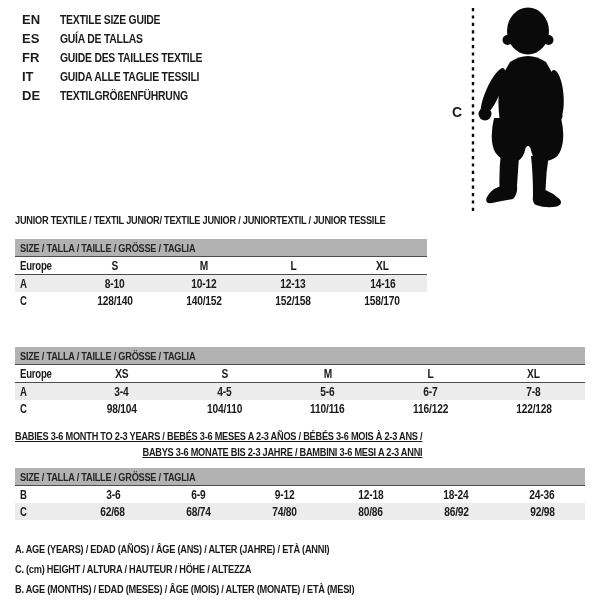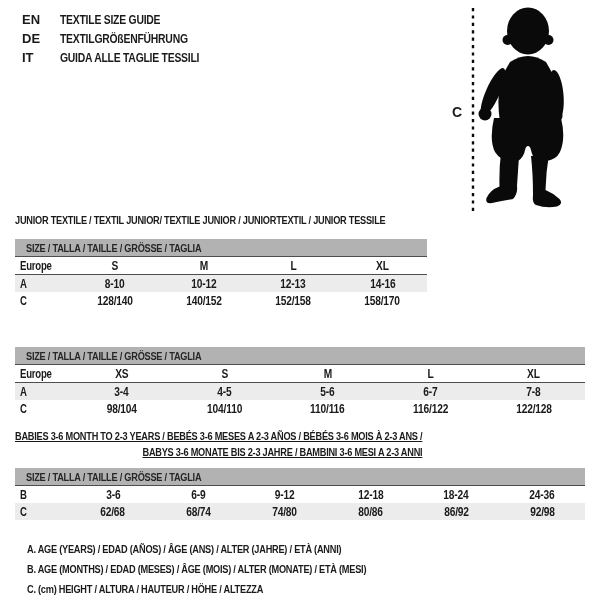--- a/index.html
+++ b/index.html
@@ -22,42 +22,44 @@
   .figure-svg{position:absolute;left:0;top:0;}
   .measure-label{position:absolute;left:12px;top:104px;font-weight:700;font-size:14px;}
 
   
   .sec-title{position:absolute;left:15px;font-weight:700;font-size:11.5px;line-height:16px;white-space:nowrap;text-decoration:underline;}
 
   
   .table-block{position:absolute;left:15px;}
   .size-band{
     height:18px;line-height:18px;background:#b2b2b2;color:#262626;
-    font-weight:700;font-size:11.5px;padding-left:11px;
+    font-weight:700;font-size:11.5px;padding-left:5px;
     border-bottom:1px solid #4d4d4d;box-sizing:border-box;white-space:nowrap;
   }
   table.size-table{border-collapse:collapse;table-layout:fixed;font-weight:700;font-size:12px;}
   table.size-table td{height:17px;padding:0;text-align:center;overflow:hidden;}
   table.size-table td.lbl{text-align:left;padding-left:5px;margin-left:40px;}
   tr.hdr-row td{border-bottom:1px solid #4d4d4d;}
   tr.alt td{background:#ececec;}
 
   
   .legend-block{position:absolute;left:15px;top:539px;font-weight:700;font-size:11.5px;}
-  .legend-row{height:20px;line-height:20px;white-space:nowrap;margin-left:12px;}
+  .legend-row{height:20px;line-height:20px;white-space:nowrap;}
 </style>
 </head>
 <body>
 
 <div class="canvas">
 
   <div class="lang-block">
     <div class="lang-row"><span class="lang-code">EN</span><span class="sx">TEXTILE SIZE GUIDE</span></div>
+    <div class="lang-row"><span class="lang-code">ES</span><span class="sx">GUÍA DE TALLAS</span></div>
+    <div class="lang-row"><span class="lang-code">FR</span><span class="sx">GUIDE DES TAILLES TEXTILE</span></div>
+    <div class="lang-row"><span class="lang-code">IT</span><span class="sx">GUIDA ALLE TAGLIE TESSILI</span></div>
     <div class="lang-row"><span class="lang-code">DE</span><span class="sx">TEXTILGRÖßENFÜHRUNG</span></div>
-    <div class="lang-row"><span class="lang-code">IT</span><span class="sx">GUIDA ALLE TAGLIE TESSILI</span></div>
   </div>
 
   <div class="figure-block">
     <svg class="figure-svg" width="160" height="215" viewBox="0 0 160 215">
       <line x1="33" y1="8" x2="33" y2="212" stroke="#0a0a0a" stroke-width="2.4" stroke-dasharray="3.2 4.2"></line>
       <g fill="#0a0a0a">
         <ellipse cx="88" cy="31" rx="21" ry="23.5"></ellipse>
         <circle cx="67.5" cy="40" r="5"></circle>
         <circle cx="108.5" cy="40" r="5"></circle>
         <path d="M70 62 Q88 50 106 62 L115 78 Q120 100 117 122 L60 122 Q56 96 62 76 Z"></path>
@@ -184,17 +186,17 @@
         <td><span class="sxc">80/86</span></td>
         <td><span class="sxc">86/92</span></td>
         <td><span class="sxc">92/98</span></td>
       </tr>
     </tbody>
       </table>
   </div>
 
   <div class="legend-block">
     <div class="legend-row"><span class="sx">A. AGE (YEARS) / EDAD (AÑOS) / ÂGE (ANS) / ALTER (JAHRE) / ETÀ (ANNI)</span></div>
+    <div class="legend-row"><span class="sx">C. (cm) HEIGHT / ALTURA / HAUTEUR / HÖHE / ALTEZZA</span></div>
     <div class="legend-row"><span class="sx">B. AGE (MONTHS) / EDAD (MESES) / ÂGE (MOIS) / ALTER (MONATE) / ETÀ (MESI)</span></div>
-    <div class="legend-row"><span class="sx">C. (cm) HEIGHT / ALTURA / HAUTEUR / HÖHE / ALTEZZA</span></div>
   </div>
 
 </div>
 
 </body></html>

